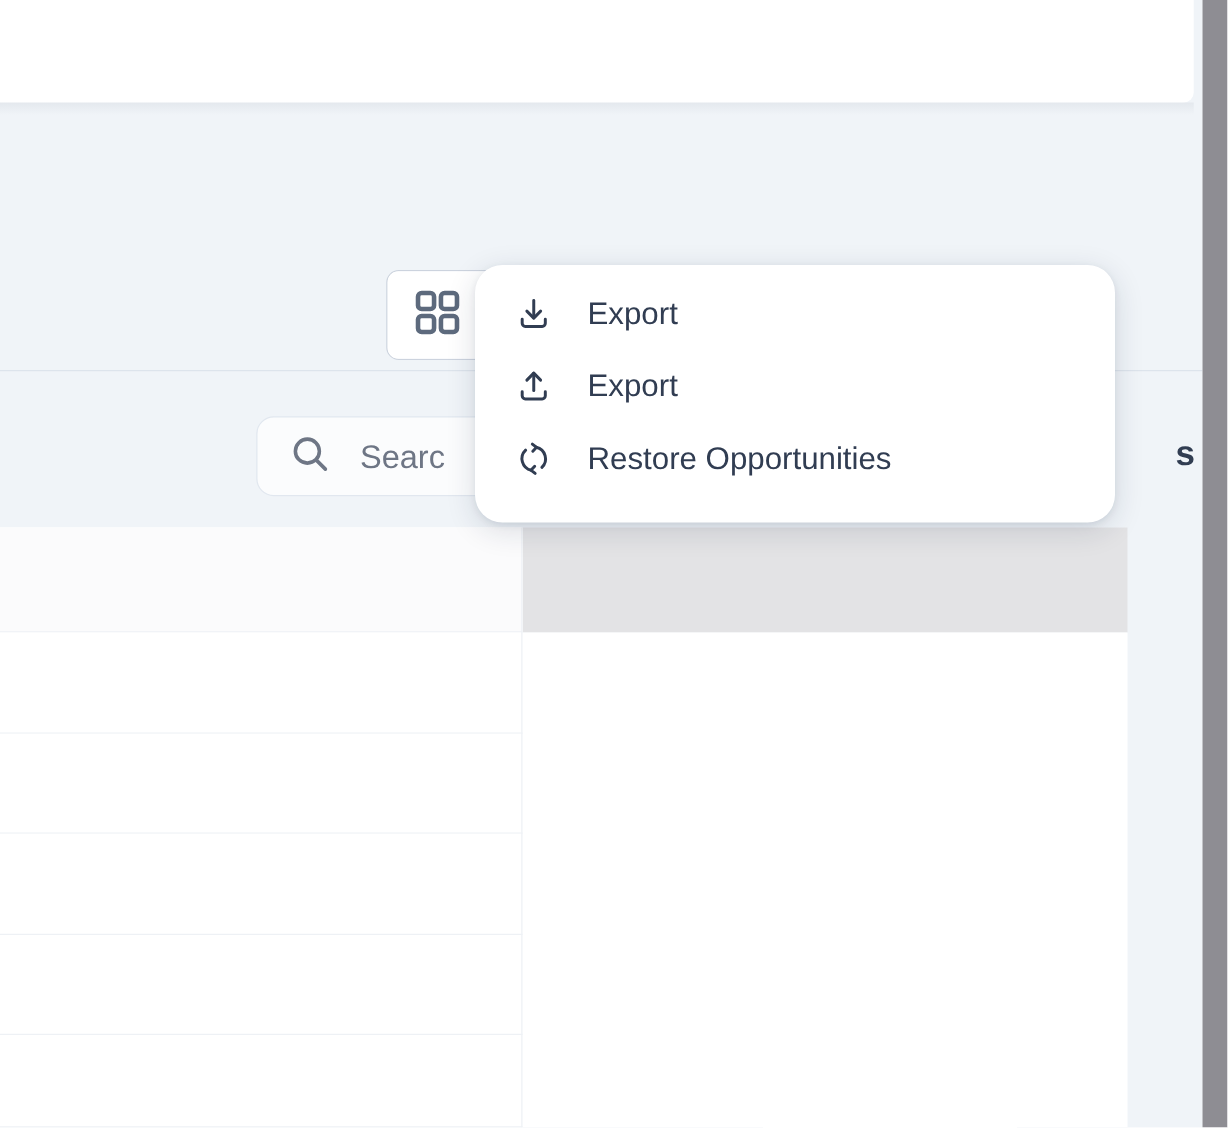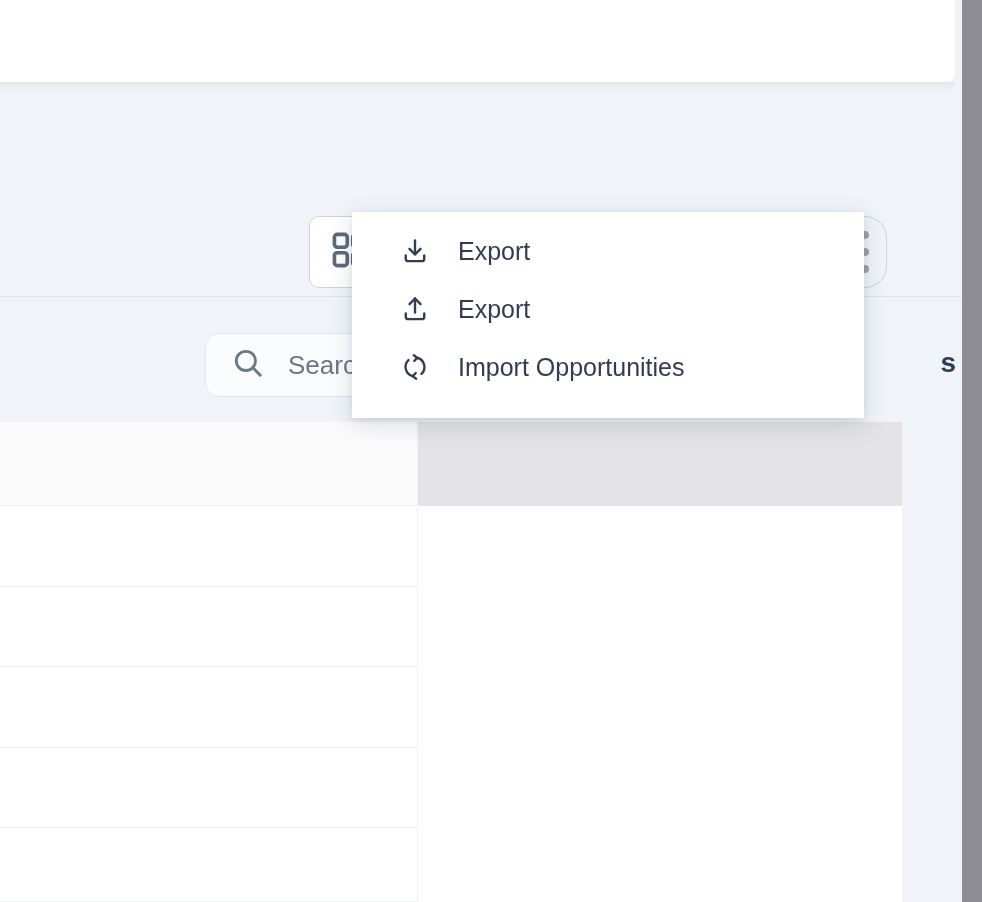--- a/index.html
+++ b/index.html
@@ -137,27 +137,27 @@
   .kebab-dot {
     width: 8px;
     height: 8px;
     border-radius: 50%;
     background: #9aa3b2;
   }
 
   
   .dropdown {
     position: absolute;
-    left: 352px; top: 212px;
+    left: 380px; top: 212px;
     width: 512px;
     height: 206px;
     background: #ffffff;
-    border-radius: 0;
+    border-radius: 22px;
     box-shadow: 0 6px 24px rgba(19,34,61,0.14), 0 2px 6px rgba(19,34,61,0.08);
-    padding: 10px 16px;
+    padding: 10px 0;
     box-sizing: border-box;
     z-index: 40;
   }
   .menu-item {
     height: 58px;
     display: flex;
     align-items: center;
     gap: 28px;
     padding: 0 0 0 32px;
     cursor: pointer;
@@ -361,19 +361,19 @@
 
     <div class="menu-item">
       <span class="menu-icon">
         <svg width="30" height="30" viewBox="0 0 24 24" fill="none" stroke="#313d52" stroke-width="1.9" stroke-linecap="round" stroke-linejoin="round">
           <path d="M13.6 4.6 a7.6 7.6 0 0 1 3.6 12.9"></path>
           <polyline points="11.1,2.6 13.8,4.7 11.4,7.2"></polyline>
           <path d="M10.4 19.4 a7.6 7.6 0 0 1 -3.6 -12.9"></path>
           <polyline points="12.9,21.4 10.2,19.3 12.6,16.8"></polyline>
         </svg>
       </span>
-      <span class="menu-label">Import Opportunities</span>
+      <span class="menu-label">Restore Opportunities</span>
     </div>
   </div>
 
 </div>
 
 <div class="edge-strip"></div>
 
 </body></html>

